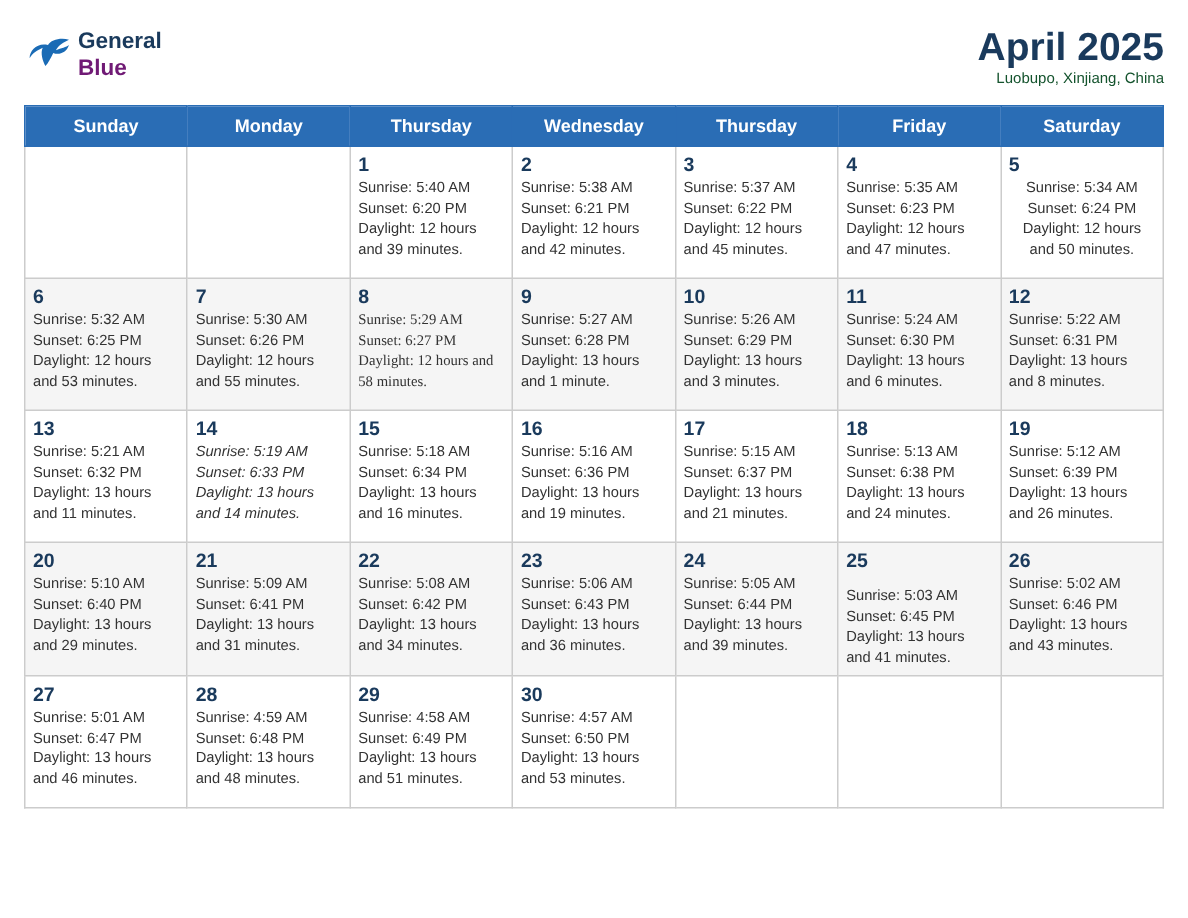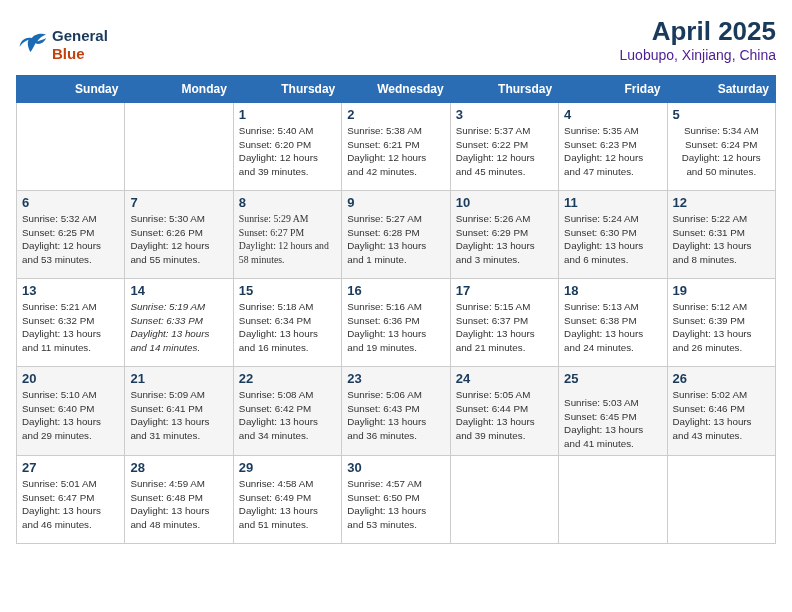--- a/index.html
+++ b/index.html
@@ -6,63 +6,63 @@
     body {
       font-family: Arial, sans-serif;
       background: #fff;
       width: 792px;
       min-height: 612px;
       padding: 16px;
     }
     .header {
       display: flex;
       justify-content: space-between;
-      align-items: flex-end;
+      align-items: center;
       margin-bottom: 12px;
     }
     .logo {
       display: flex;
       align-items: center;
       gap: 4px;
     }
     .logo-text {
       font-size: 15px;
       font-weight: bold;
       color: #1a3a5c;
       line-height: 1.2;
     }
     .logo-blue {
-      color: #c2410c;
+      color: #701a75;
     }
     .logo-bird {
       width: 32px;
       height: 28px;
     }
     .title-block {
       text-align: right;
     }
     .month-title {
       font-size: 26px;
       font-weight: bold;
       color: #1a3a5c;
     }
     .location {
-      font-size: 14px;
-      color: #4c1d95;
+      font-size: 10px;
+      color: #14532d;
     }
     table {
       width: 100%;
       border-collapse: collapse;
       font-size: 10.5px;
     }
     thead tr th {
       background: #2a6db5;
       color: #fff;
       padding: 6px 6px;
-      text-align: right;
+      text-align: center;
       font-size: 12px;
       font-weight: bold;
       border: 1px solid #2a6db5;
     }
     tbody tr td {
       border: 1px solid #ccc;
       vertical-align: top;
       padding: 4px 5px;
       width: 14.28%;
       height: 88px;

